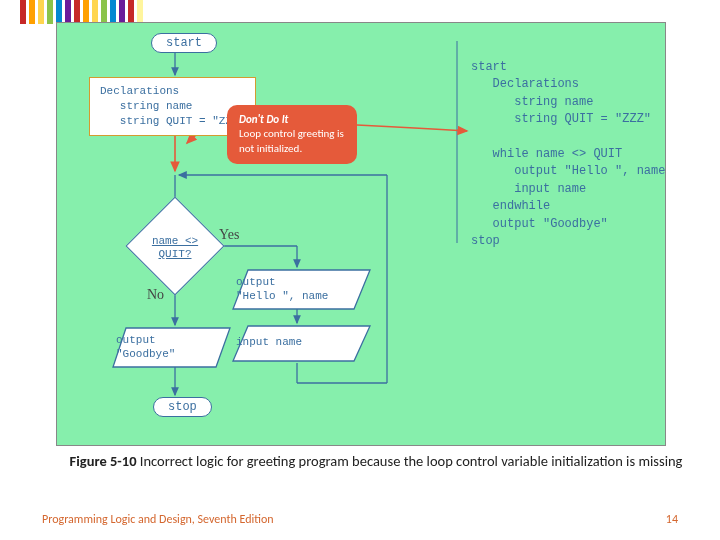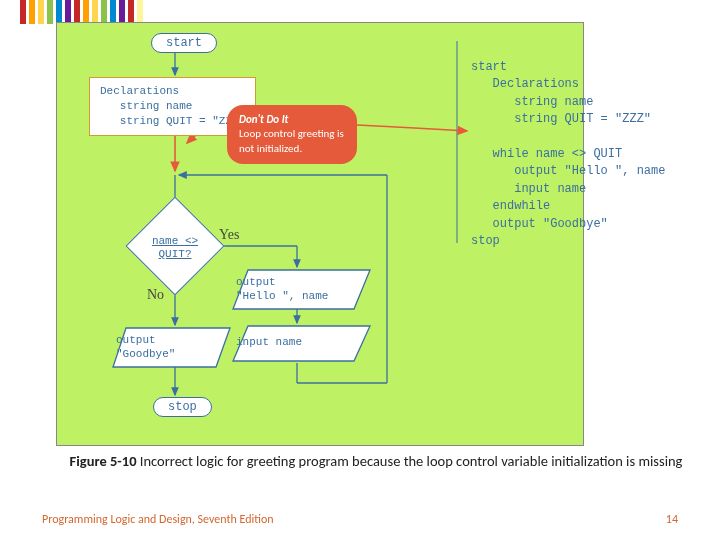--- a/index.html
+++ b/index.html
@@ -12,23 +12,23 @@
   }
   .top-stripes {
     position: absolute; top: 0; left: 20px; width: 200px; height: 24px;
     display: flex; gap: 3px;
   }
   .top-stripes span {
     width: 6px; height: 100%;
   }
   .frame {
     position: absolute;
-    left: 56px; top: 22px; width: 528px; height: 424px;
+    left: 56px; top: 22px; width: 610px; height: 424px;
     border: 1px solid #888;
-    background: #bef264;
+    background: #86efac;
   }
   .terminator {
     position: absolute;
     border: 1.5px solid #3b6fa0;
     border-radius: 14px;
     padding: 2px 14px;
     color: #3b6fa0;
     font-family: "Courier New", monospace;
     font-size: 12px;
     text-align: center;
@@ -44,21 +44,21 @@
     line-height: 1.35;
     white-space: pre;
     background: #fff;
   }
   .callout {
     position: absolute;
     background: #e55a3a;
     color: #fff;
     font-size: 11px;
     padding: 8px 12px;
-    border-radius: 16px;
+    border-radius: 10px;
     line-height: 1.3;
     width: 130px;
   }
   .callout b { font-style: italic; }
   .diamond {
     position: absolute;
     width: 70px; height: 70px;
     background: #fff;
     border: 1.5px solid #3b6fa0;
     transform: rotate(45deg);

